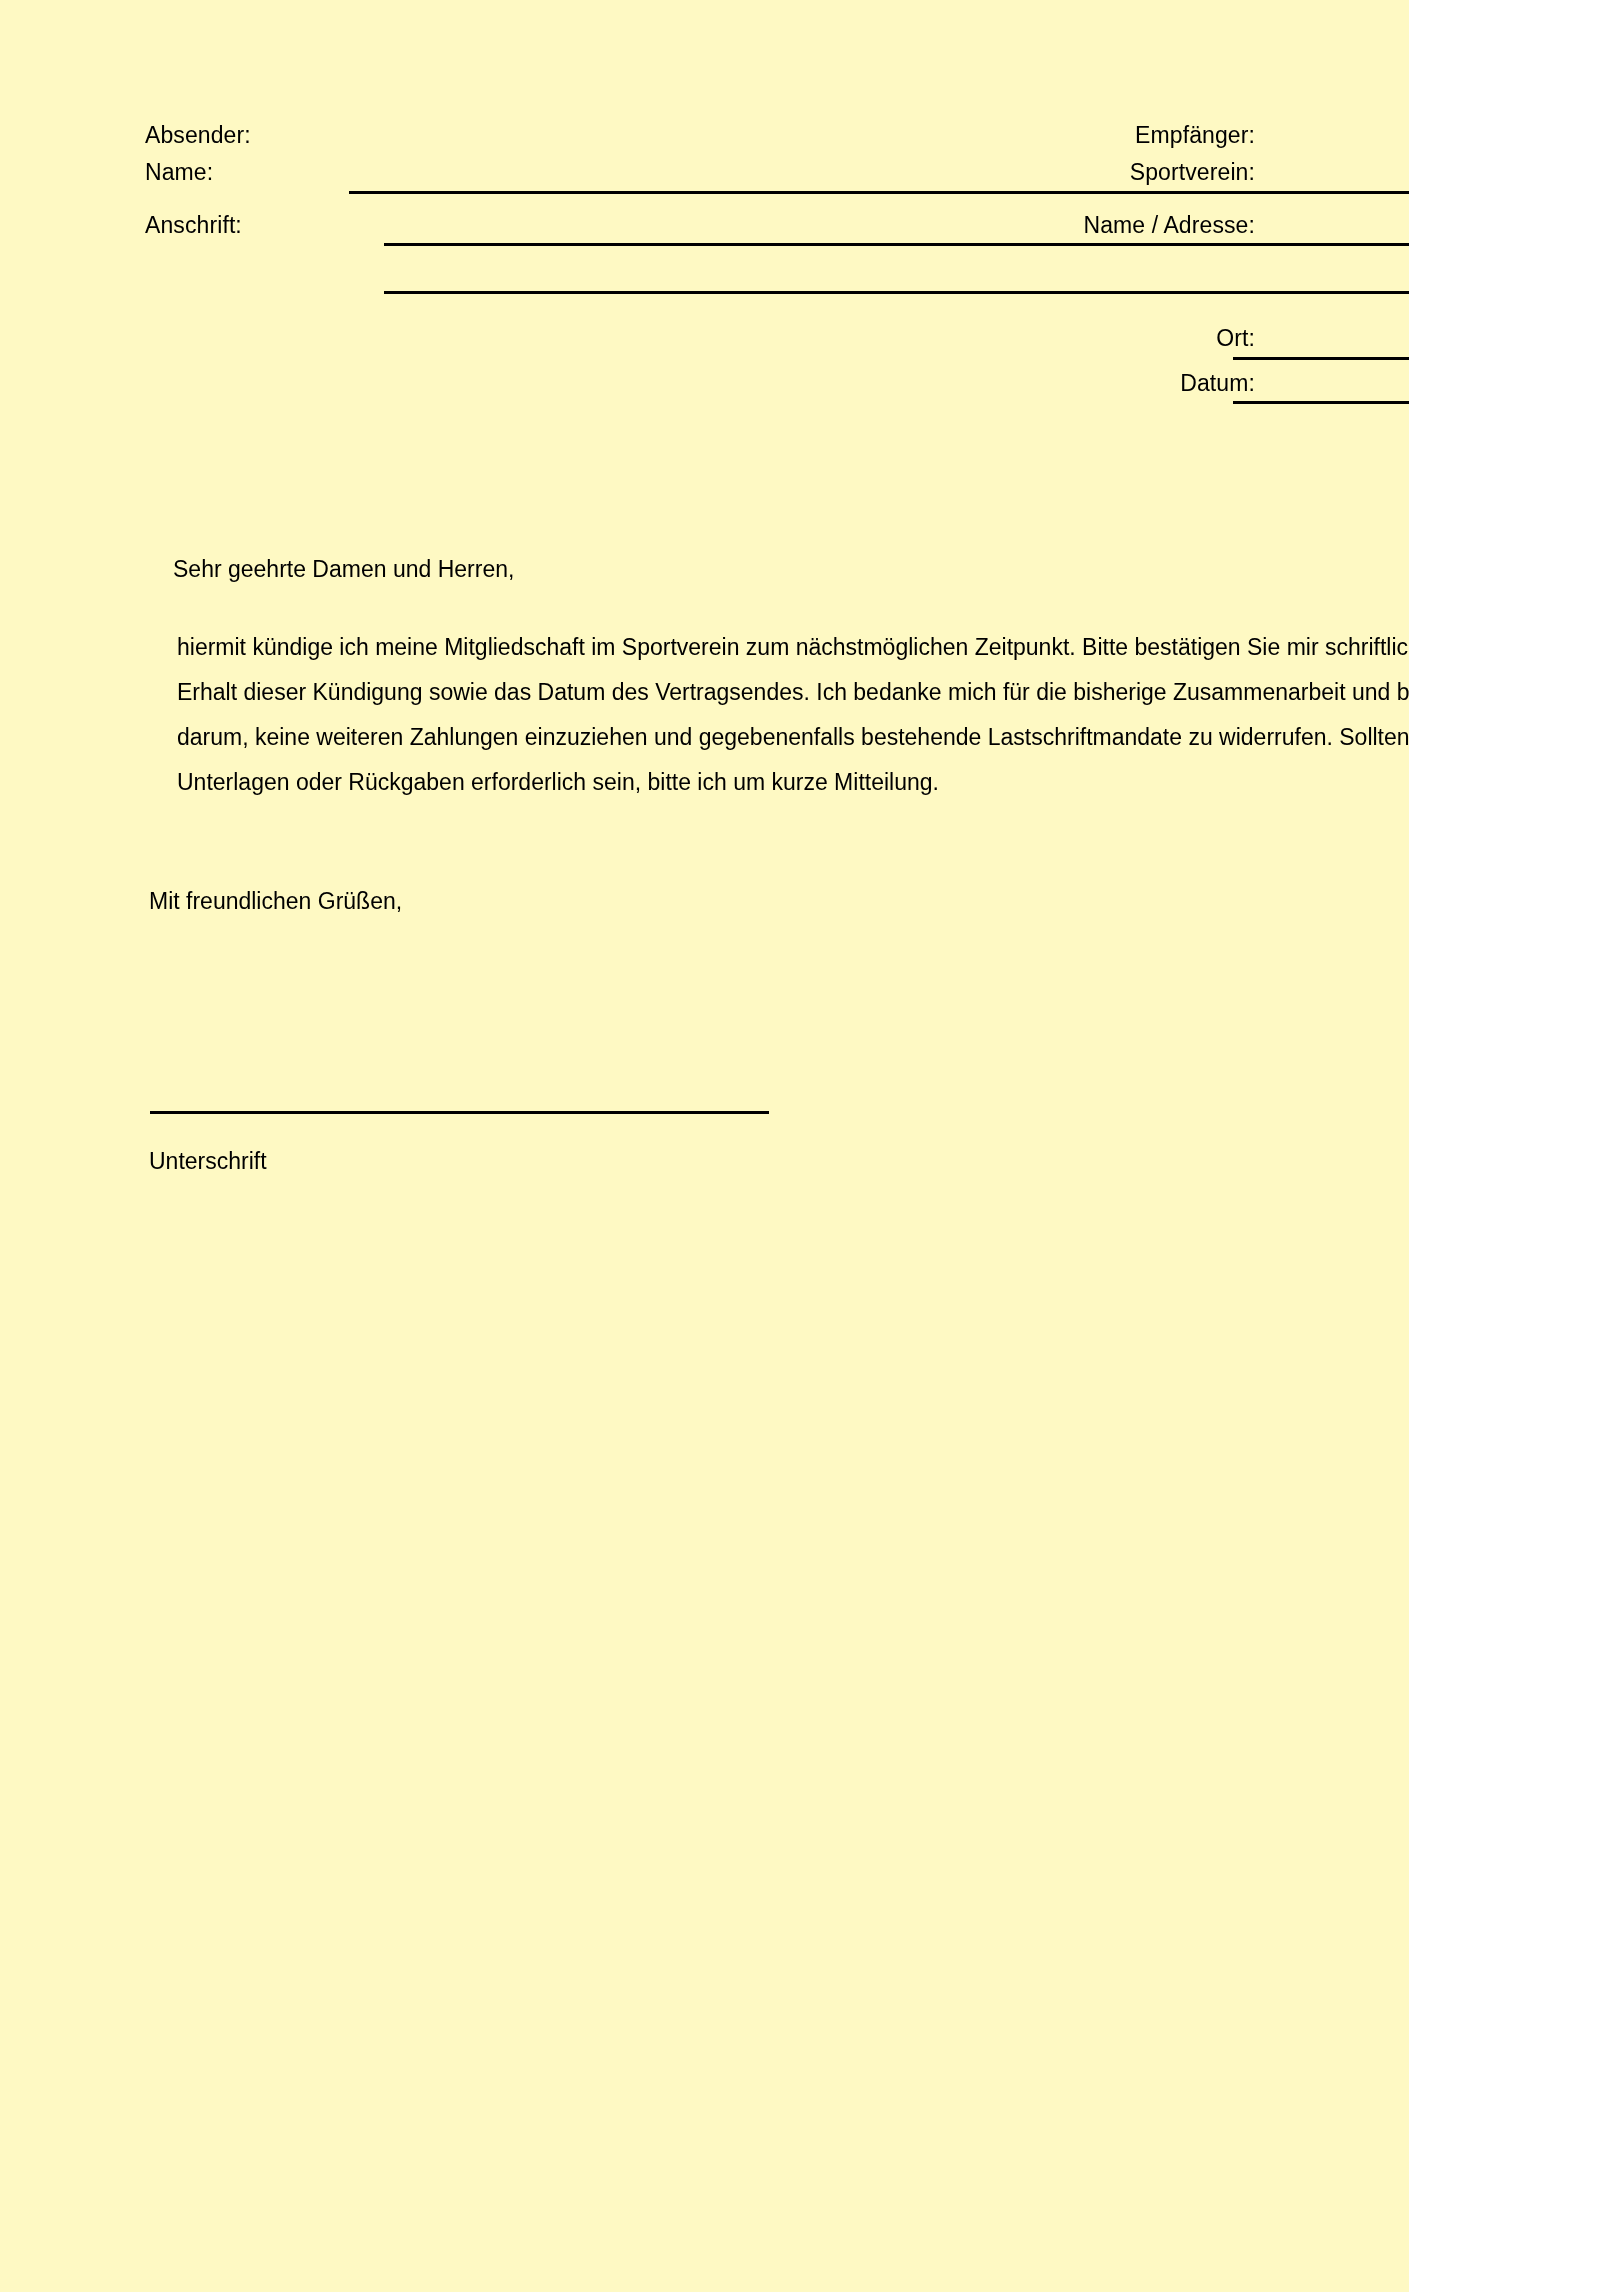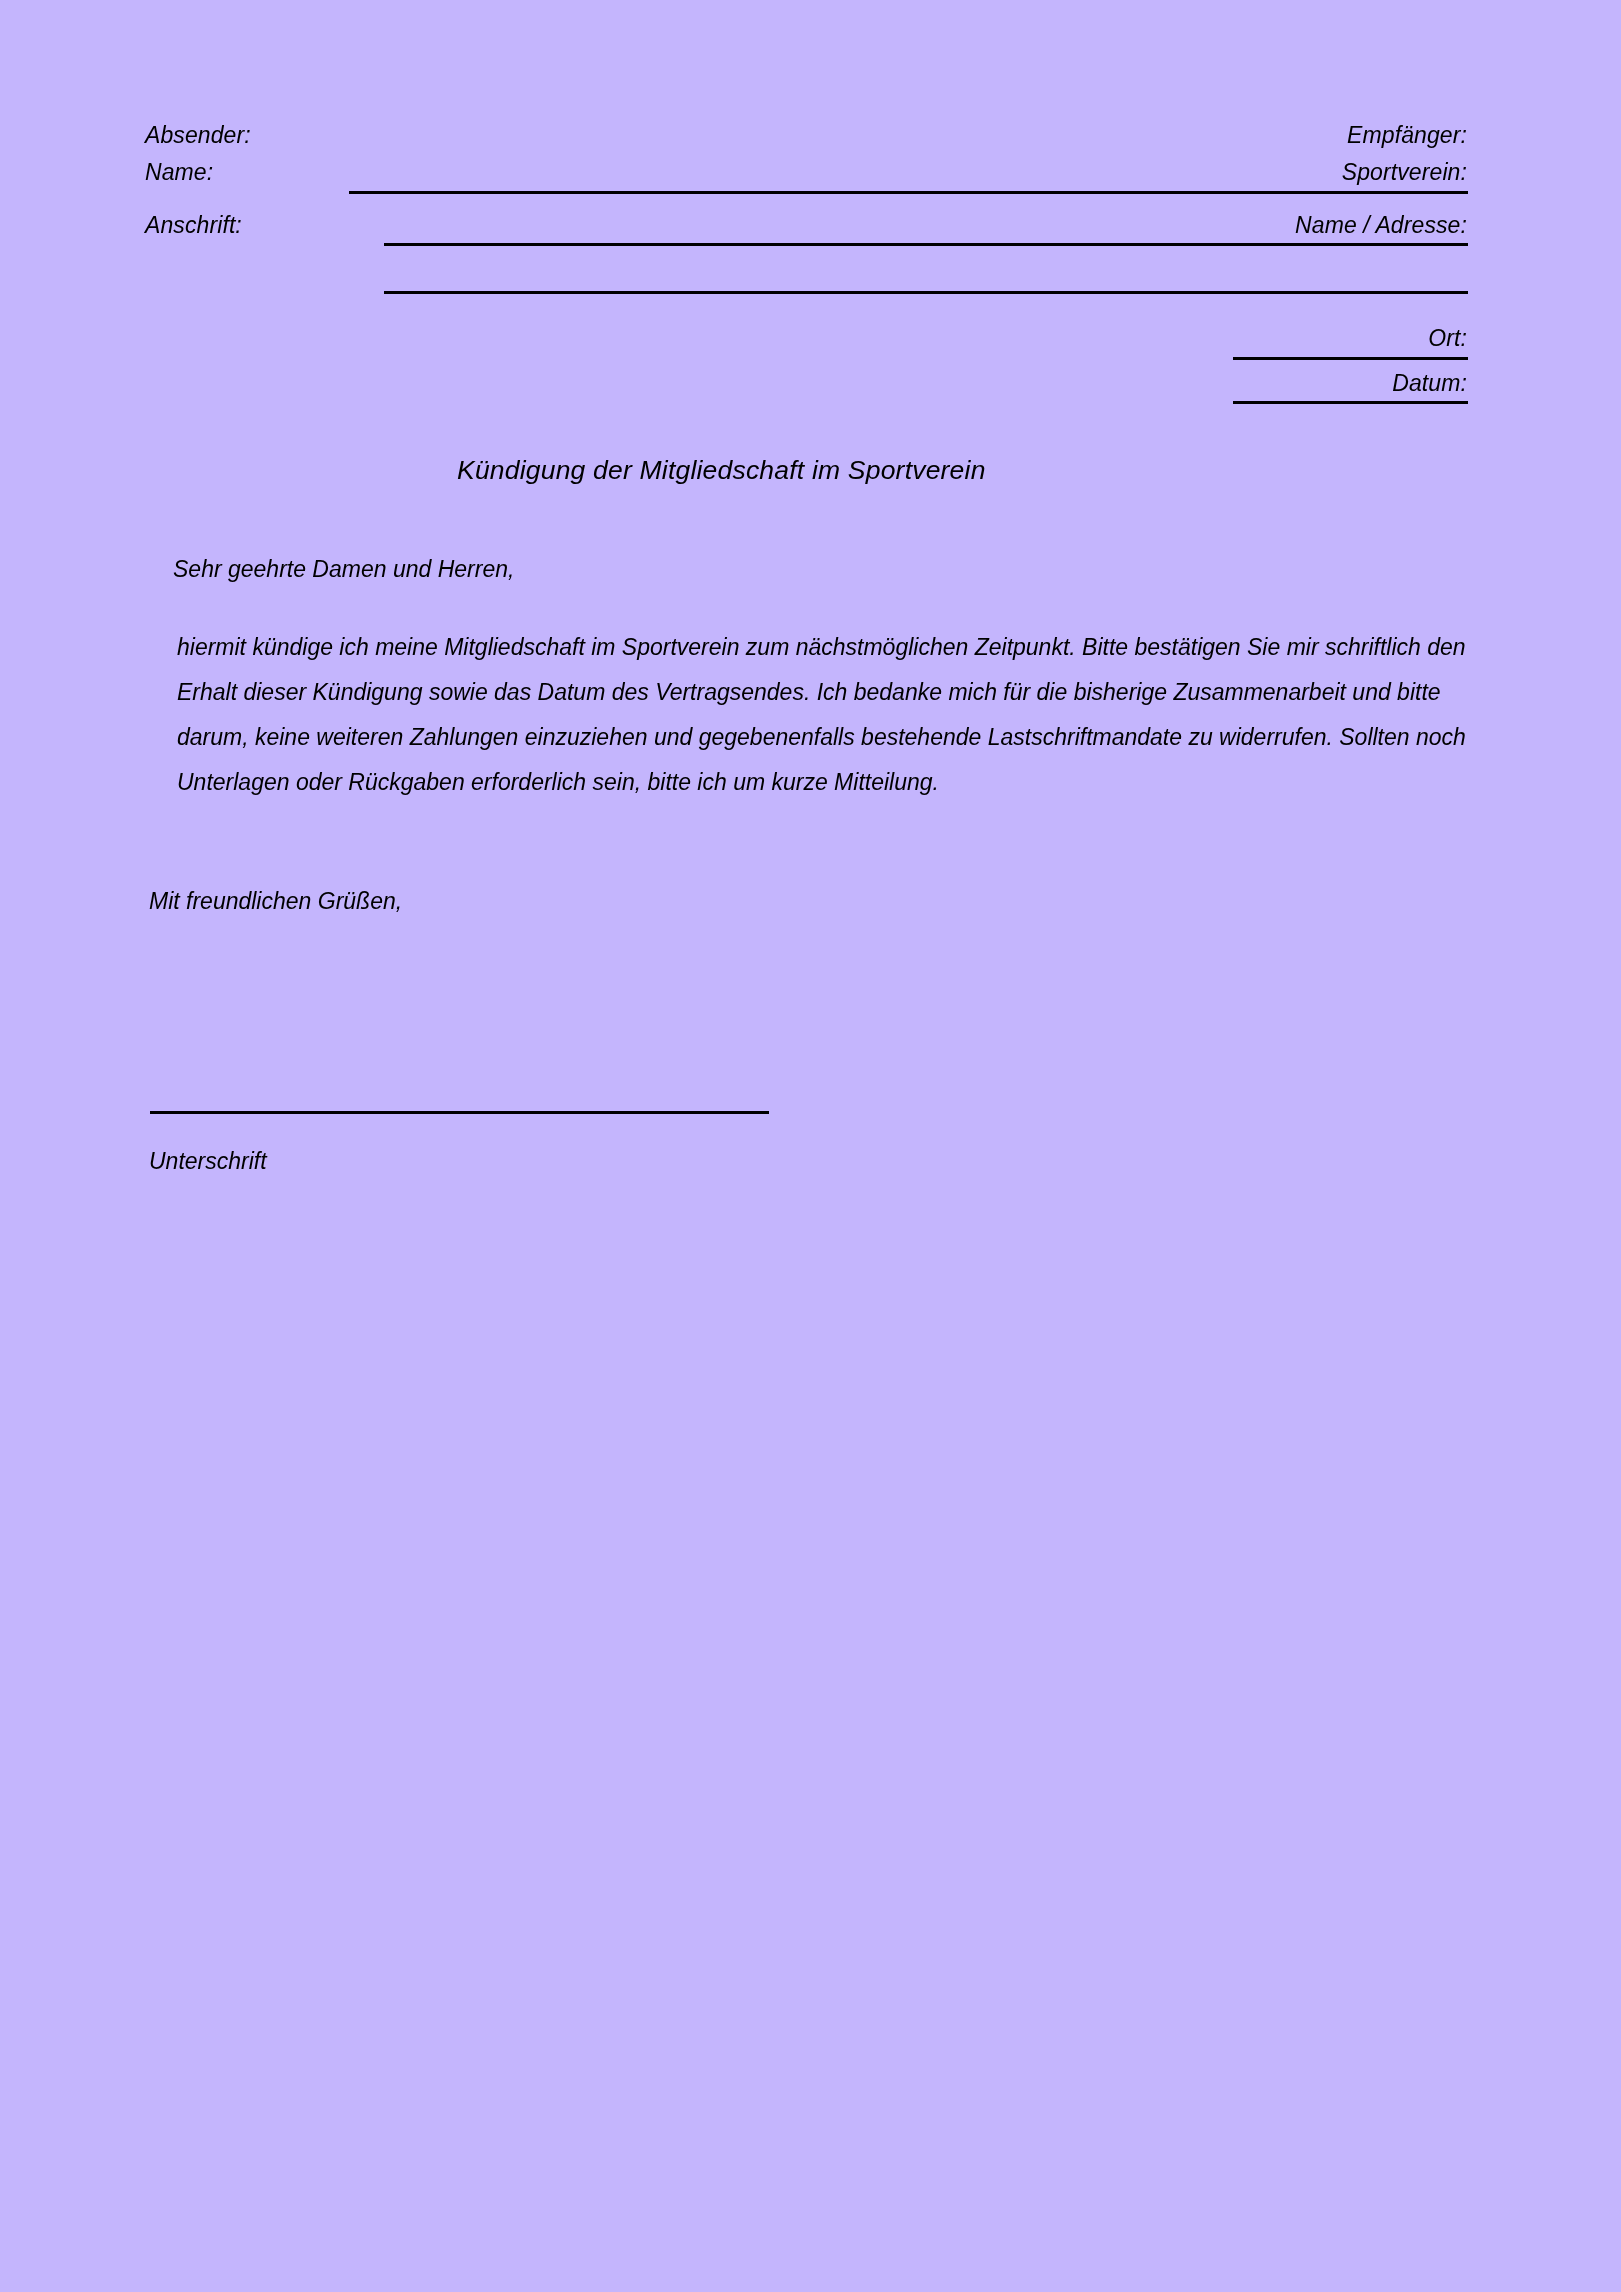--- a/index.html
+++ b/index.html
@@ -7,26 +7,25 @@
     margin: 0;
     padding: 0;
     background: #ffffff;
   }
   body {
     font-family: "Liberation Sans", sans-serif;
     color: #000000;
   }
   .page {
     position: relative;
-    width: 1621px;
+    width: 1409px;
     height: 2293px;
-    background: #c4b5fd;
+    background: #fef9c3;
     overflow: hidden;
     box-sizing: border-box;
-    font-style: italic;
   }
 
   
   .t {
     position: absolute;
     white-space: pre;
     font-size: 22.5px;
     line-height: 1;
     letter-spacing: 0.1px;
   }
@@ -100,21 +99,20 @@
   <div class="rule" style="left:384px; top:291px; width:1084px;"></div>
 
   <div class="t hdr-label right" style="right:154px; top:327px;">Ort:</div>
 
   <div class="rule" style="left:1233px; top:357px; width:235px;"></div>
 
   <div class="t hdr-label right" style="right:154px; top:372px;">Datum:</div>
 
   <div class="rule" style="left:1233px; top:401px; width:235px;"></div>
 
-  <div class="doc-title" style="left:457px; top:455px;">Kündigung der Mitgliedschaft im Sportverein</div>
 
   <div class="salutation" style="left:149px; top:556px;margin-left:24px;">Sehr geehrte Damen und Herren,</div>
 
   <div class="body-par" style="left:149px; top:625px;">hiermit kündige ich meine Mitgliedschaft im Sportverein zum nächstmöglichen Zeitpunkt. Bitte bestätigen Sie mir schriftlich den Erhalt dieser Kündigung sowie das Datum des Vertragsendes. Ich bedanke mich für die bisherige Zusammenarbeit und bitte darum, keine weiteren Zahlungen einzuziehen und gegebenenfalls bestehende Lastschriftmandate zu widerrufen. Sollten noch Unterlagen oder Rückgaben erforderlich sein, bitte ich um kurze Mitteilung.</div>
 
   <div class="closing" style="left:149px; top:888px;">Mit freundlichen Grüßen,</div>
 
   <div class="rule" style="left:150px; top:1111px; width:619px;"></div>
 
   <div class="sig-label" style="left:149px; top:1111px;">Unterschrift</div>

